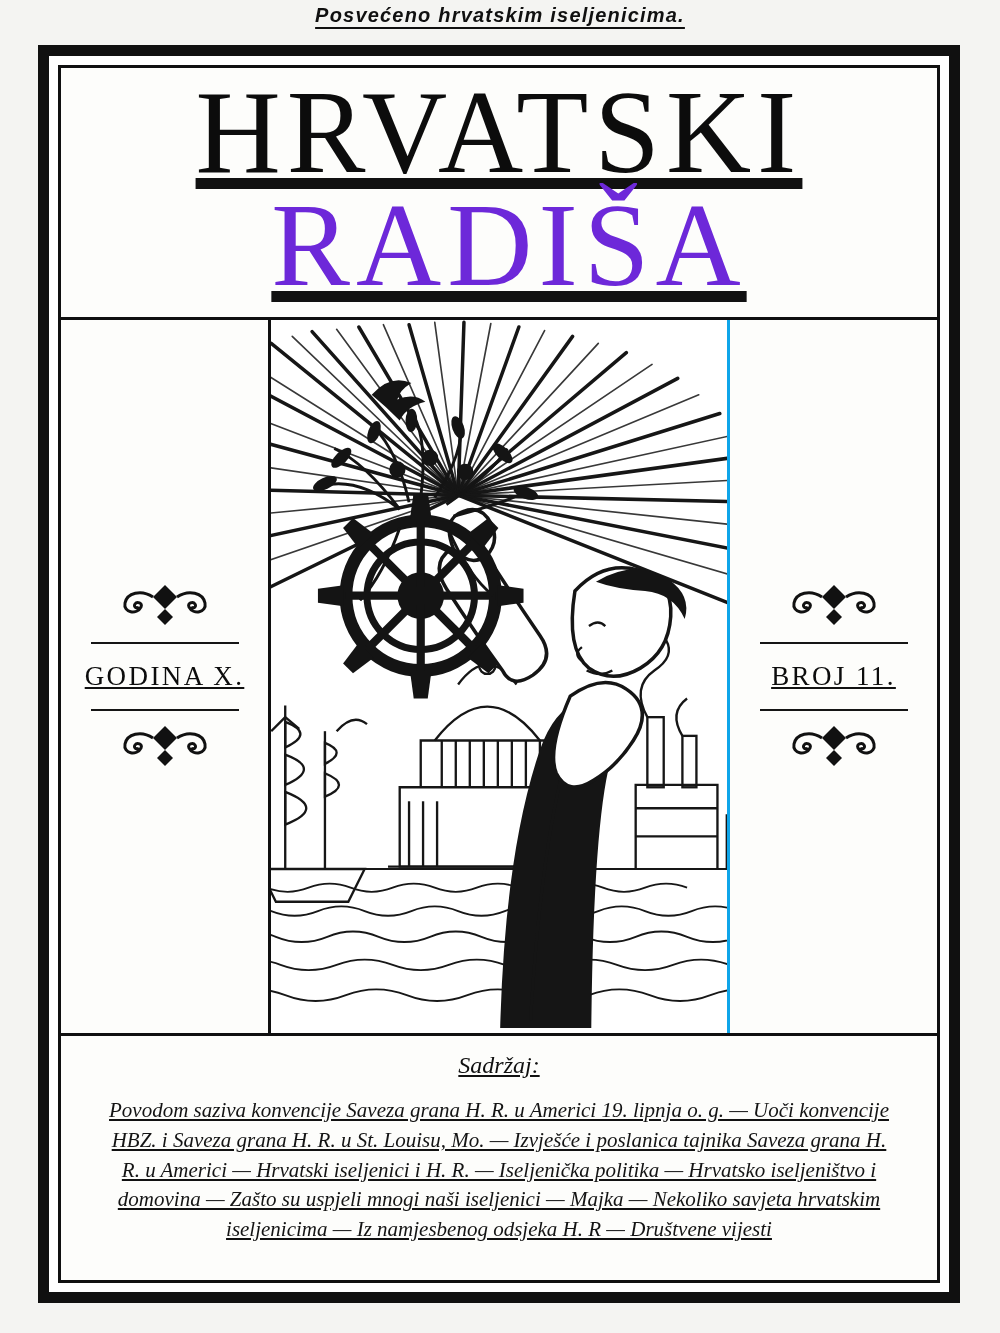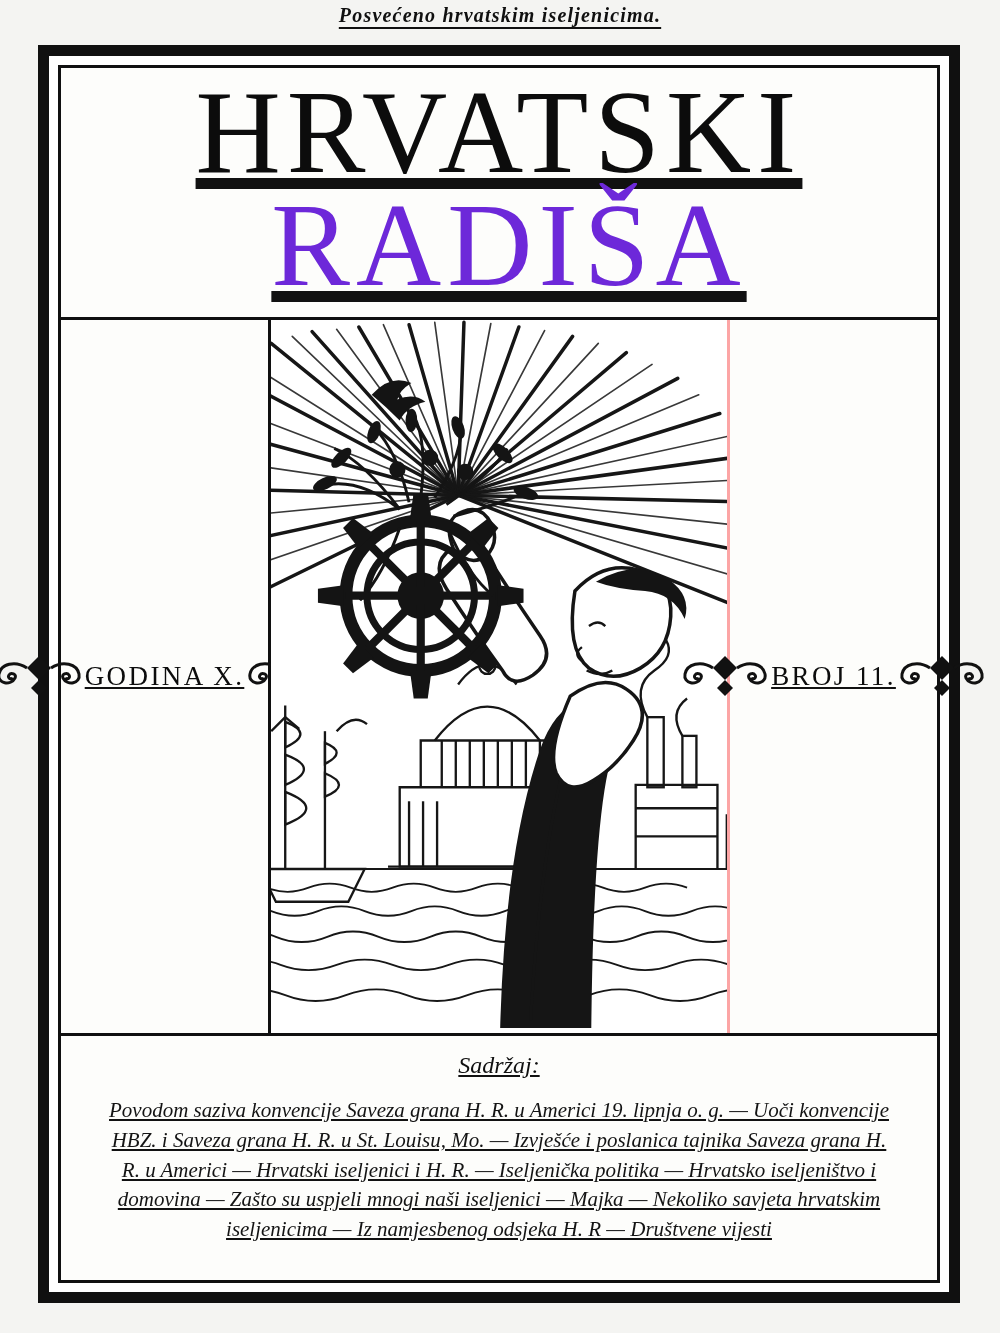--- a/index.html
+++ b/index.html
@@ -22,21 +22,21 @@
     background: #f4f4f2;
   }
 
   
   .dedication {
     position: absolute;
     top: 4px;
     left: 0;
     width: 1000px;
     text-align: center;
-    font-family: Liberation Serif, serif;
+    font-family: Liberation Sans, sans-serif;
     font-style: italic;
     font-weight: bold;
     font-size: 20px;
     letter-spacing: 1.2px;
     color: #101010;
     text-decoration: underline;
     text-underline-offset: 5px;
     text-decoration-thickness: 2px;
   }
 
@@ -93,28 +93,28 @@
   .band {
     flex: 1 1 auto;
     display: flex;
     border-bottom: 3px solid #101010;
     min-height: 0;
   }
   .side {
     width: 207px;
     flex: 0 0 207px;
     display: flex;
-    flex-direction: row;
+    flex-direction: column;
     align-items: center;
     justify-content: center;
     background: #fdfdfb;
     position: relative;
   }
   .side.left  { border-right: 3px solid #101010; }
-  .side.right { border-left: 3px solid #fca5a5; }
+  .side.right { border-left: 3px solid #0ea5e9; }
 
   .orn {
     width: 92px;
     height: 46px;
     position: relative;
     margin: 6px 0;
   }
   .orn svg { display: block; }
 
   .rule {

